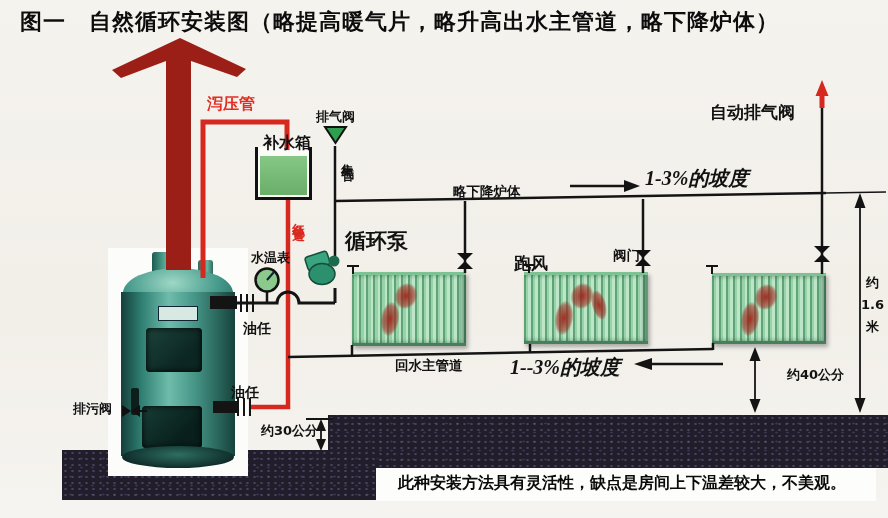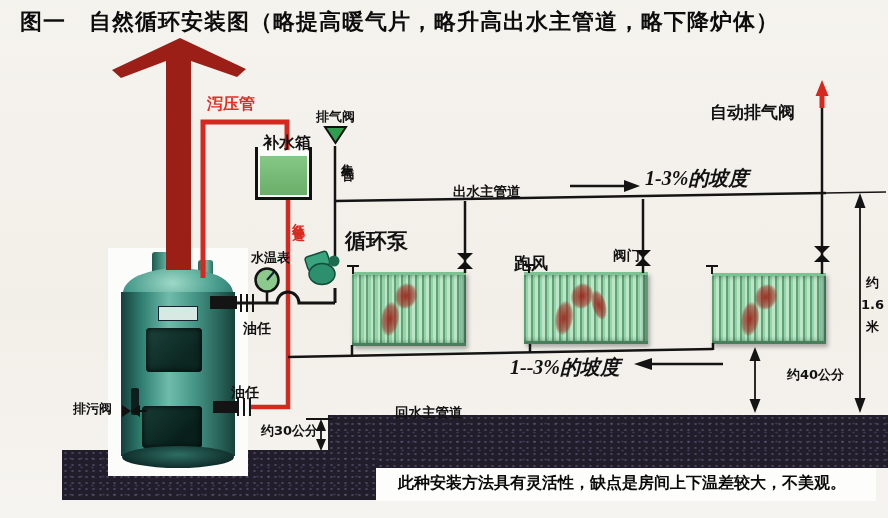--- a/index.html
+++ b/index.html
@@ -16,21 +16,21 @@
   .xieyaguan{left:207px;top:95px;font-size:16px;}
   .paiqifa{left:316px;top:110px;font-size:13px;font-weight:bold;}
   .bushuixiang{left:263px;top:134px;font-size:16px;font-weight:bold;}
   .jiqiguan{left:339px;top:153px;font-size:13px;font-weight:bold;writing-mode:vertical-rl;letter-spacing:3px;}
   .hongseguandao{left:291px;top:213px;font-size:12.5px;font-weight:bold;color:#d92a20;writing-mode:vertical-rl;letter-spacing:2px;}
   .zidongpaiqifa{left:710px;top:103px;font-size:17px;font-weight:bold;}
   .slope{font-family:"Liberation Serif","DejaVu Serif",serif;font-style:italic;font-weight:bold;font-size:20px;}
   .slope-top{left:645px;top:167px;}
   .slope-bottom{left:510px;top:356px;}
   .chushui{left:453px;top:184px;font-size:13.5px;font-weight:bold;}
-  .huishui{left:395px;top:358px;font-size:13.5px;font-weight:bold;margin-top:47px;}
+  .huishui{left:395px;top:358px;font-size:13.5px;font-weight:bold;}
   .xunhuanbeng{left:345px;top:229px;font-size:21px;font-weight:bold;}
   .shuiwenbiao{left:251px;top:251px;font-size:13px;font-weight:bold;}
   .paofeng{left:514px;top:254px;font-size:17px;font-weight:bold;}
   .famen{left:613px;top:248px;font-size:13.5px;font-weight:bold;}
   .youren-top{left:243px;top:320px;font-size:14px;font-weight:bold;}
   .youren-bottom{left:231px;top:384px;font-size:14px;font-weight:bold;}
   .paiwufa{left:73px;top:402px;font-size:13px;font-weight:bold;}
   .dim30{left:261px;top:424px;font-size:13px;font-weight:bold;}
   .dim40{left:755px;top:368px;font-size:13px;font-weight:bold;padding-left:32px;}
   .dimh{font-size:13px;font-weight:bold;}
@@ -245,21 +245,21 @@
   </svg>
 
   <div class="lbl title">图一　自然循环安装图（略提高暖气片，略升高出水主管道，略下降炉体）</div>
   <div class="lbl red-lbl xieyaguan">泻压管</div>
   <div class="lbl paiqifa">排气阀</div>
   <div class="lbl bushuixiang">补水箱</div>
   <div class="lbl jiqiguan">集气管</div>
   <div class="lbl hongseguandao">红色管道</div>
   <div class="lbl zidongpaiqifa">自动排气阀</div>
   <div class="lbl slope slope-top">1-3%的坡度</div>
-  <div class="lbl chushui">出水主管道</div>
+  <div class="lbl chushui">略下降炉体</div>
   <div class="lbl xunhuanbeng">循环泵</div>
   <div class="lbl shuiwenbiao">水温表</div>
   <div class="lbl paofeng">跑风</div>
   <div class="lbl famen">阀门</div>
   <div class="lbl youren-top">油任</div>
   <div class="lbl youren-bottom">油任</div>
   <div class="lbl paiwufa">排污阀</div>
   <div class="lbl huishui">回水主管道</div>
   <div class="lbl slope slope-bottom">1--3%的坡度</div>
   <div class="lbl dim30">约30公分</div>

